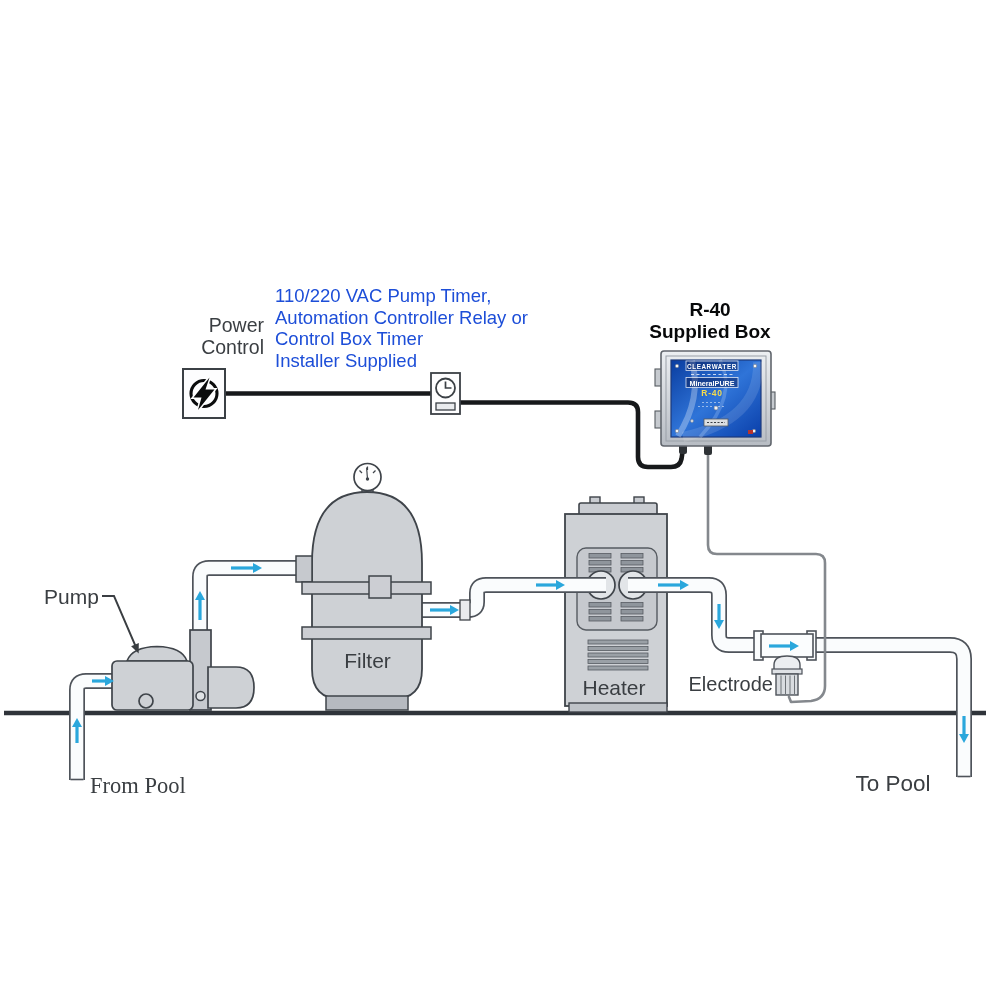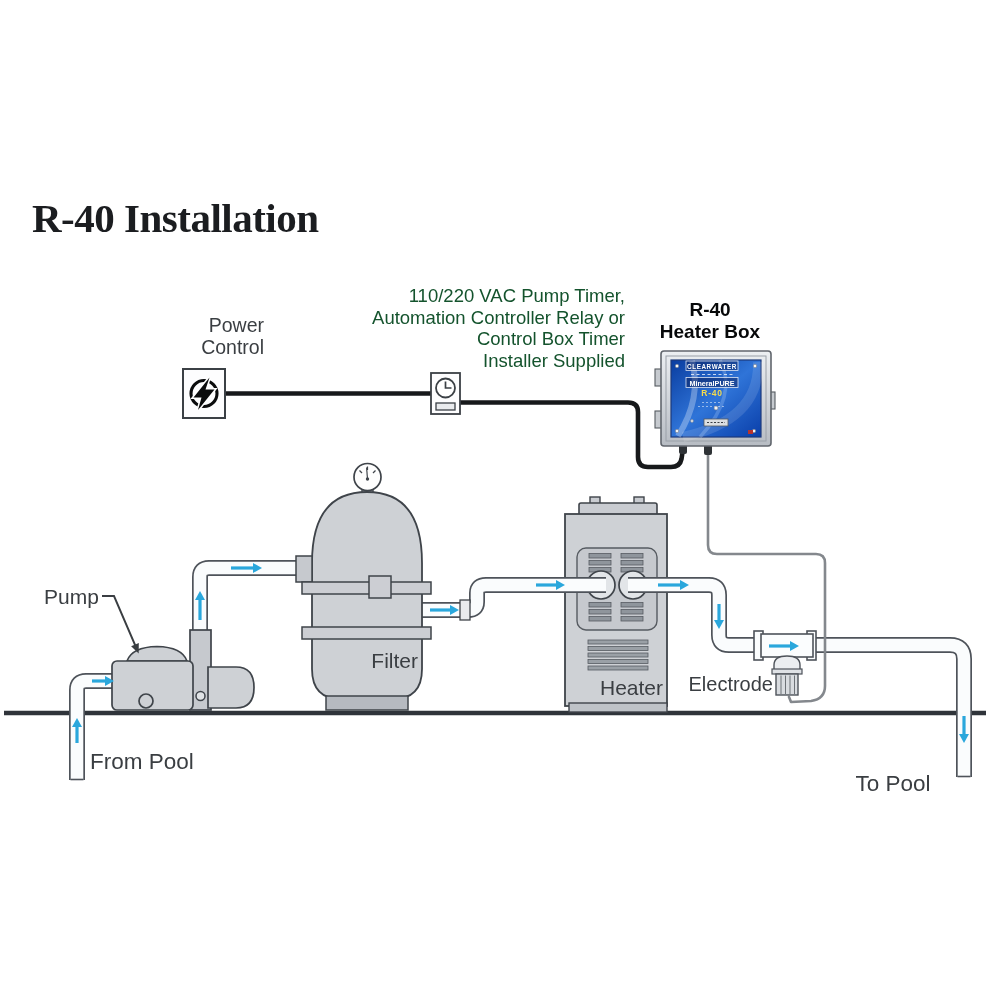--- a/index.html
+++ b/index.html
@@ -2,26 +2,26 @@
 <html><head>
 <meta charset="utf-8">
 <style>
   html,body{margin:0;padding:0;background:#ffffff;}
   .stage{position:relative;width:1000px;height:1000px;background:#ffffff;overflow:hidden;
          font-family:"Liberation Sans","DejaVu Sans",sans-serif;color:#35393d;}
   .stage svg{position:absolute;left:0;top:0;}
   .lbl{position:absolute;}
   .title{font-family:"Liberation Serif","DejaVu Serif",serif;font-weight:bold;font-size:41px;
          letter-spacing:-0.5px;color:#1b1d20;}
-  .note{font-size:18.5px;line-height:21.5px;text-align:right;color:#14532d;}
+  .note{font-size:18.5px;line-height:21.5px;text-align:left;color:#1d4ed8;}
   .two-line{text-align:right;font-size:19.5px;line-height:21.5px;color:#3a3e42;}
   .cbox-label{text-align:center;font-weight:bold;font-size:19px;line-height:22px;color:#070809;}
   .eq{font-size:21px;color:#3a3e42;}
   .pool{font-size:22.5px;color:#3a3e42;}
-  .center{text-align:right;}
+  .center{text-align:center;}
   .right{text-align:right;}
 </style>
 </head>
 <body>
 
 <div class="stage">
 
 <svg width="1000" height="1000" viewBox="0 0 1000 1000">
   <defs>
     <linearGradient id="gmetal" x1="0" y1="0" x2="0" y2="1">
@@ -230,39 +230,38 @@
           <line x1="769" y1="646" x2="791" y2="646"></line>
           <polygon points="799,646 790,641 790,651" stroke="none"></polygon>
         </g>
     <g>
           <line x1="964" y1="716" x2="964" y2="735"></line>
           <polygon points="964,743 959,734 969,734" stroke="none"></polygon>
         </g>
   </g>
 </svg>
 
-<div class="lbl title" style="left:32px;top:194px;">R-40 Installation</div>
 
 <div class="lbl two-line" style="left:142px;top:315px;width:122px;">
   <div>Power</div>
   <div>Control</div>
 </div>
 
 <div class="lbl note" style="left:275px;top:285px;width:350px;">
   <div>110/220 VAC Pump Timer,</div>
   <div>Automation Controller Relay or</div>
   <div>Control Box Timer</div>
   <div>Installer Supplied</div>
 </div>
 
 <div class="lbl cbox-label" style="left:649px;top:299px;width:122px;">
   <div>R-40</div>
-  <div>Heater Box</div>
+  <div>Supplied Box</div>
 </div>
 
 <div class="lbl eq" style="left:44px;top:585px;text-align:right;">Pump</div>
 <div class="lbl eq center" style="left:317px;top:649px;width:101px;">Filter</div>
 <div class="lbl eq center" style="left:565px;top:676px;width:98px;">Heater</div>
 <div class="lbl eq right" style="left:655px;top:673px;width:118px;font-size:20px;">Electrode</div>
-<div class="lbl pool" style="left:90px;top:749px;">From Pool</div>
+<div class="lbl pool" style="left:90px;top:773px;font-family:Liberation Serif, serif;">From Pool</div>
 <div class="lbl pool right" style="left:833px;top:771px;width:120px;text-align:center;">To Pool</div>
 
 </div>
 
 </body></html>

